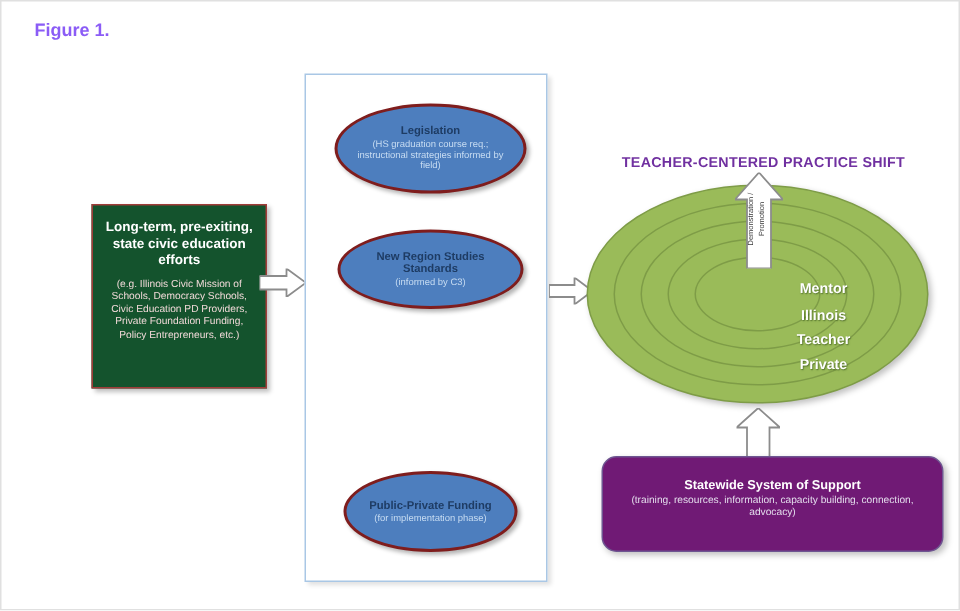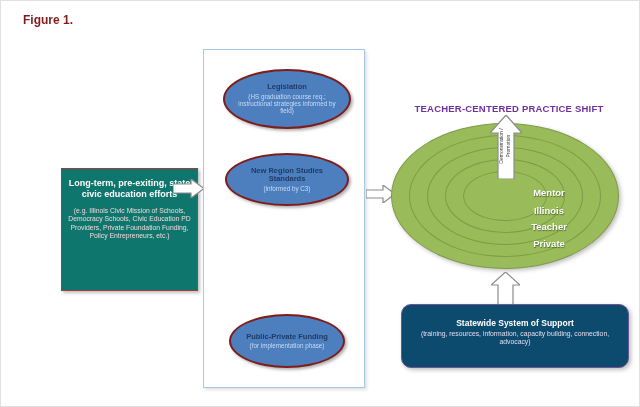--- a/index.html
+++ b/index.html
@@ -1,27 +1,27 @@
 <!DOCTYPE html>
 <html><head>
 <meta charset="utf-8">
 <style>
   html,body{margin:0;padding:0;background:#fff;}
   .stage{
     position:relative;width:640px;height:407px;background:#ffffff;
     font-family:"Liberation Sans", sans-serif;border:1px solid #e0e0e0;box-sizing:border-box;
     overflow:hidden;
   }
-  .figure-label{position:absolute;left:22px;top:12px;font-size:12px;font-weight:bold;color:#7f1d1d;}
+  .figure-label{position:absolute;left:22px;top:12px;font-size:12px;font-weight:bold;color:#8b5cf6;}
 
   
   .left-box{
-    position:absolute;left:60px;top:135px;width:137px;height:123px;box-sizing:border-box;
-    background:#0f766e;border:1px solid #A03C39;box-shadow:2px 2px 3px rgba(0,0,0,0.25);
-    color:#fff;text-align:center;padding:9px 5px 4px;margin-top:32px;
+    position:absolute;left:60px;top:135px;width:117px;height:123px;box-sizing:border-box;
+    background:#14532d;border:1px solid #A03C39;box-shadow:2px 2px 3px rgba(0,0,0,0.25);
+    color:#fff;text-align:center;padding:9px 5px 4px;
   }
   .left-box .lb-title{font-size:9px;font-weight:bold;line-height:11px;margin-bottom:7px;}
   .left-box .lb-sub{font-size:6.8px;line-height:8.4px;color:#F0D9D8;}
 
   
   .column-frame{
     position:absolute;left:202px;top:48px;width:162px;height:339px;box-sizing:border-box;
     background:#fff;border:1px solid #A9C7E5;box-shadow:2px 2px 3px rgba(0,0,0,0.12);
   }
 
@@ -68,21 +68,21 @@
   
   .demo-arrow-label{
     position:absolute;left:475px;top:137px;width:60px;height:16px;
     transform:rotate(-90deg);transform-origin:center center;
     font-size:5px;line-height:6.5px;color:#3A3A3A;text-align:center;
   }
 
   
   .support-box{
     position:absolute;left:400px;top:303px;width:228px;height:64px;box-sizing:border-box;
-    background:#0c4a6e;border:1px solid #6E5591;border-radius:10px;
+    background:#701a75;border:1px solid #6E5591;border-radius:10px;
     box-shadow:2px 2px 4px rgba(0,0,0,0.25);color:#fff;text-align:center;padding:13px 8px 4px;
   }
   .support-box .sb-title{font-size:8.5px;font-weight:bold;line-height:10px;}
   .support-box .sb-sub{font-size:6.8px;line-height:8.2px;color:#E3DCEC;margin-top:2px;}
 </style>
 </head>
 <body>
 
 <div class="stage">
 

